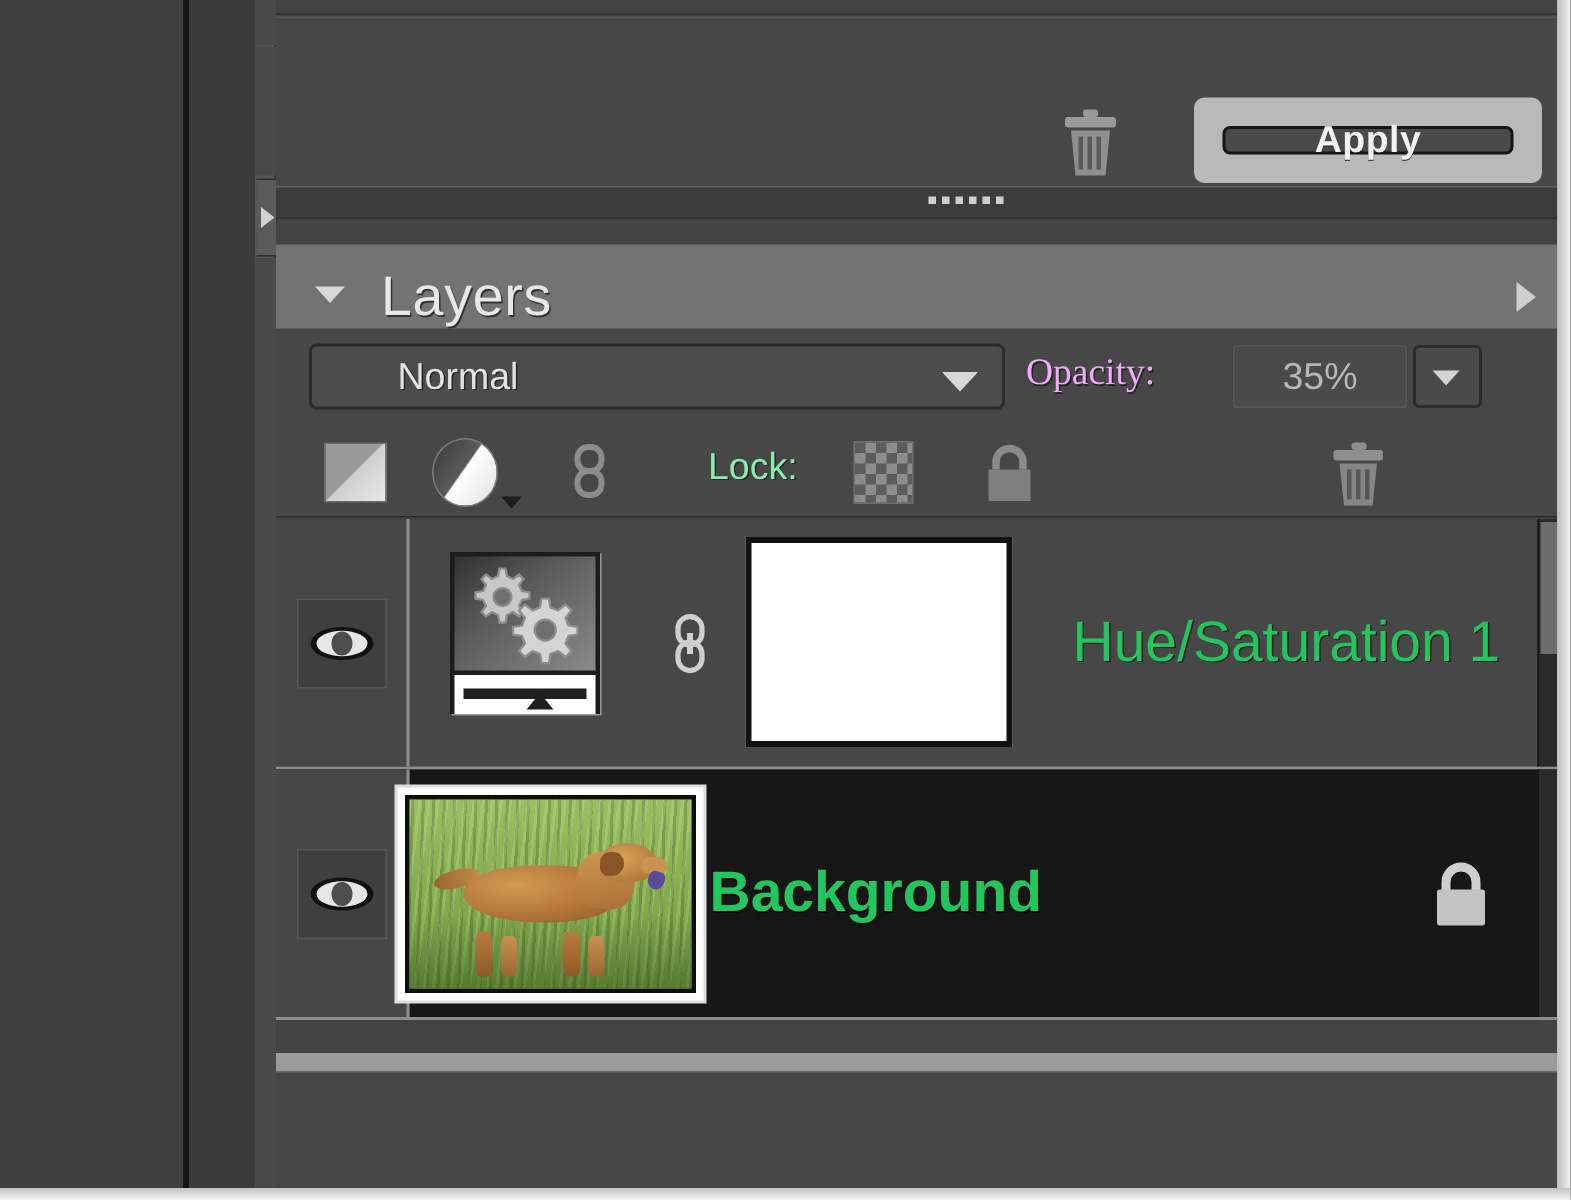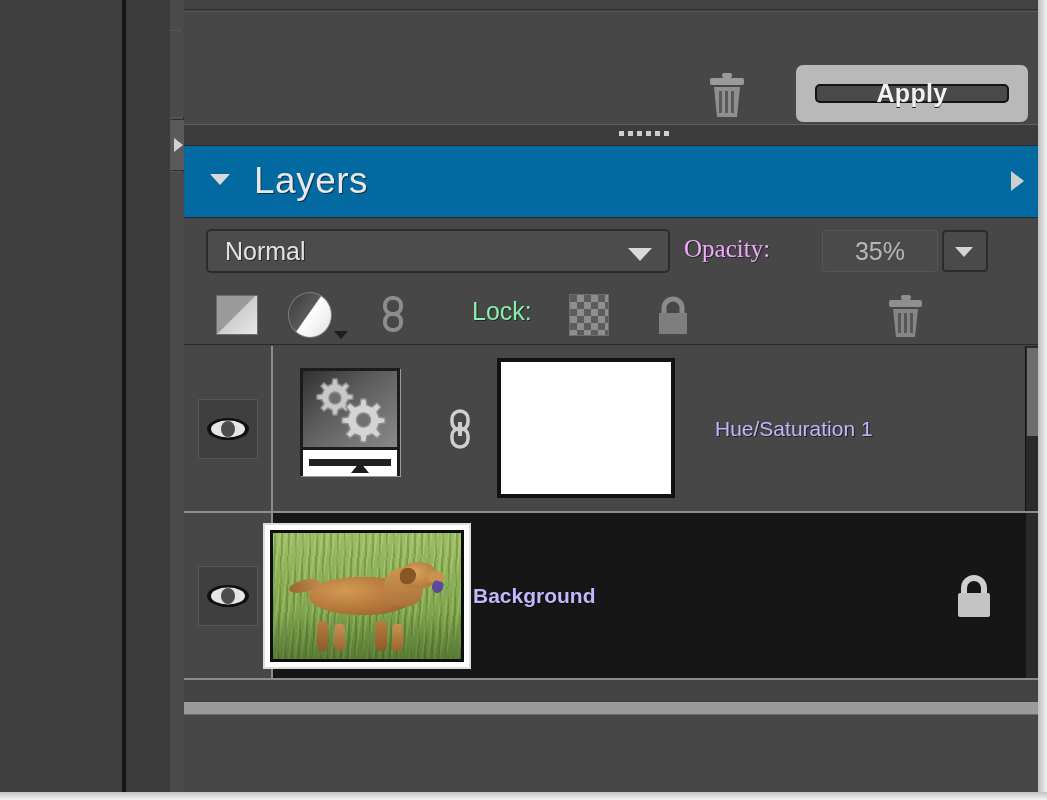--- a/index.html
+++ b/index.html
@@ -75,39 +75,39 @@
   }
 
   
   .pal-sep{ position:absolute; left:0; top:124px; width:854px; height:22px;
      background:#3c3c3c;
      border-top:1px solid #5e5e5e; border-bottom:1px solid #2c2c2c; }
   .grip-dots{ position:absolute; left:435px; top:131px; display:flex; gap:4px; }
   .grip-dots i{ display:block; width:5px;height:5px;background:#cfcfcf; }
 
   
-  .layers-hdr{ position:absolute; left:0; top:146px; width:854px; height:72px;
-     background:#0369a1; border-bottom:1px solid #2c2c2c; }
+  .layers-hdr{ position:absolute; left:0; top:163px; width:854px; height:72px;
+     background:#737373; border-bottom:1px solid #2c2c2c; }
   .hdr-tri{ position:absolute; left:26px; top:28px; width:0;height:0;
      border-top:11px solid #d8d8d8;
      border-left:10px solid transparent;border-right:10px solid transparent; }
   .hdr-title{ position:absolute; left:70px; top:14px;
      font-size:37px; color:#e8e8e8; letter-spacing:.5px;
      text-shadow:1px 1px 0 rgba(0,0,0,.55); }
   .hdr-menu{ position:absolute; right:14px; top:25px; width:0;height:0;
      border-left:13px solid #cfcfcf;
      border-top:10px solid transparent;border-bottom:10px solid transparent; }
 
   
   .blend-row{ position:absolute; left:0; top:219px; width:854px; height:64px;
      background:#474747; }
   .blend-select{
      position:absolute; left:22px; top:10px; width:464px; height:44px;
      background:#4c4c4c; border:2px solid #2b2b2b; border-radius:5px;
-     display:flex; align-items:center; }
+     display:flex; align-items:center;padding-left:40px; }
   .blend-select .txt{ margin-left:17px; font-size:25px; color:#e3e3e3;
      text-shadow:1px 1px 0 rgba(0,0,0,.5); }
   .blend-select .caret{ position:absolute; right:16px; top:17px; width:0;height:0;
      border-top:13px solid #d8d8d8;
      border-left:12px solid transparent;border-right:12px solid transparent; }
 
   .opacity-lbl{ position:absolute; left:500px; top:16px; font-size:25px;
      color:#f0abfc; text-shadow:1px 1px 0 rgba(0,0,0,.5);font-family:Liberation Serif, serif; }
   .opacity-field{ position:absolute; left:638px; top:11px; width:116px; height:42px;
      background:#4a4a4a; border:1px solid #565656; border-radius:3px;
@@ -191,21 +191,21 @@
      border-bottom:11px solid #1e1e1e;
      border-left:9px solid transparent;border-right:9px solid transparent; }
 
   .chain-mid{ position:absolute; left:172px; top:50%; transform:translateY(-50%);
      width:26px; height:40px; }
 
   .thumb-mask{ position:absolute; left:222px; top:12px; width:178px; height:140px;
      background:#ffffff; border:4px solid #111111; }
 
   .layer-name{ position:absolute; left:440px; top:50%; transform:translateY(-50%);
-     font-size:21px; color:#c4b5fd; text-shadow:1px 1px 0 rgba(0,0,0,.6);
+     font-size:38px; color:#22c55e; text-shadow:1px 1px 0 rgba(0,0,0,.6);
      white-space:nowrap; }
   .layer-name.bg{ left:198px; font-weight:bold; }
 
   
   .thumb-photo{ position:absolute; left:-10px; top:12px; width:204px; height:142px;
      background:#ffffff; padding:5px; box-shadow:0 0 0 2px #dddddd; }
   .photo-in{ position:relative; width:100%; height:100%; border:3px solid #0e0e0e;
      overflow:hidden; background:#7fa54a; }
   .grass{ position:absolute; inset:0;
      background:

